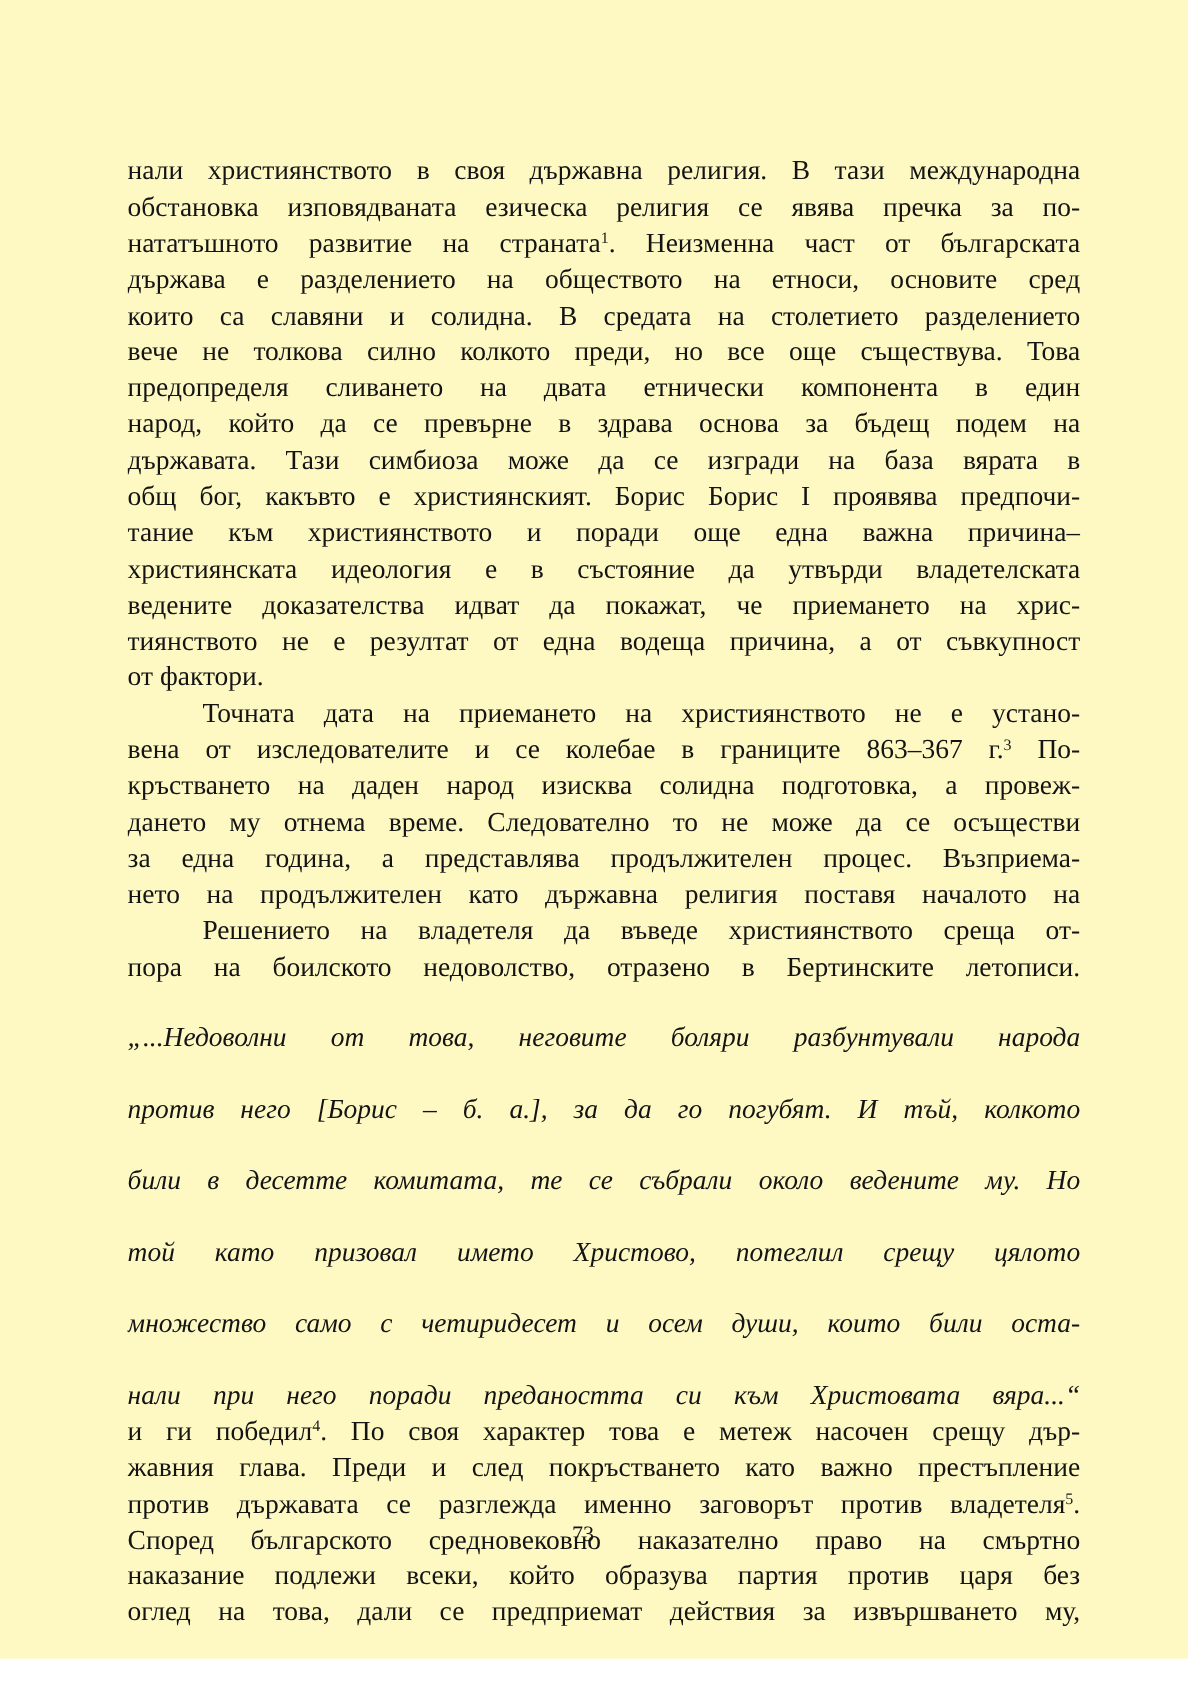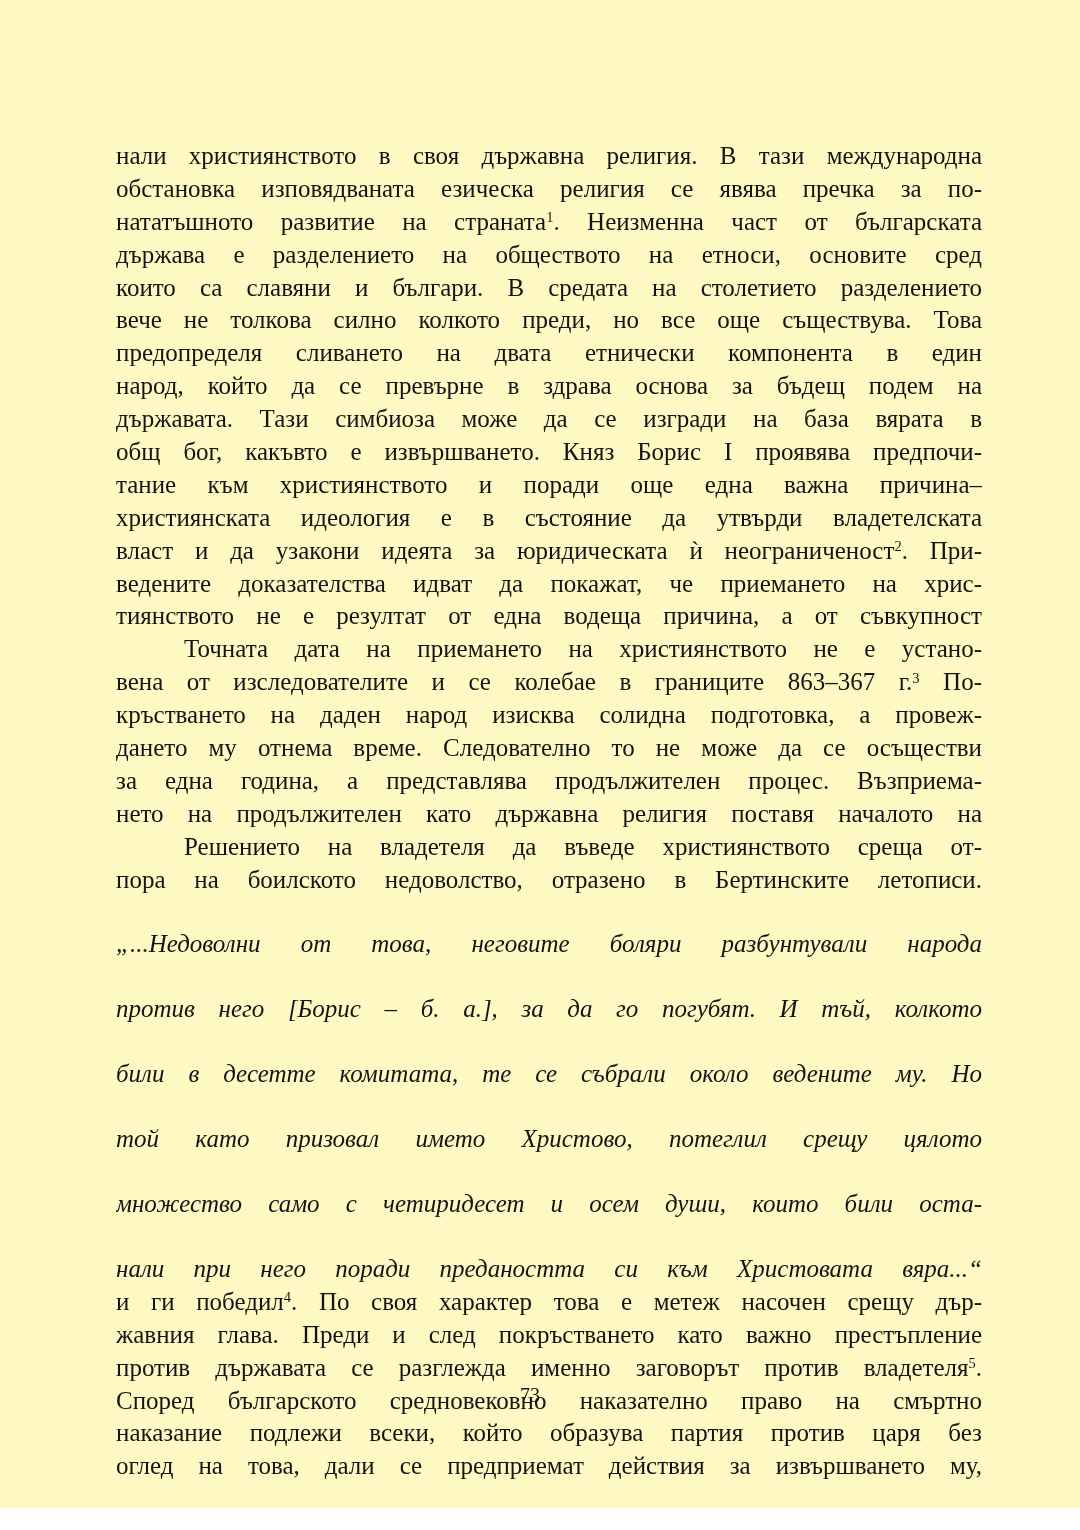--- a/index.html
+++ b/index.html
@@ -63,31 +63,31 @@
 </style>
 </head>
 <body>
 
 <div class="page">
   <div class="text-block">
       <div class="line"><span>нали християнството в своя държавна религия. В тази международна</span></div>
       <div class="line"><span>обстановка изповядваната езическа религия се явява пречка за по-</span></div>
       <div class="line"><span>нататъшното развитие на страната</span><span class="sup">1</span><span>. Неизменна част от българската</span></div>
       <div class="line"><span>държава е разделението на обществото на етноси, основите сред</span></div>
-      <div class="line"><span>които са славяни и българи. В средата на столетието разделението</span></div>
+      <div class="line"><span>които са славяни и солидна. В средата на столетието разделението</span></div>
       <div class="line"><span>вече не толкова силно колкото преди, но все още съществува. Това</span></div>
       <div class="line"><span>предопределя сливането на двата етнически компонента в един</span></div>
       <div class="line"><span>народ, който да се превърне в здрава основа за бъдещ подем на</span></div>
       <div class="line"><span>държавата. Тази симбиоза може да се изгради на база вярата в</span></div>
-      <div class="line"><span>общ бог, какъвто е извършването. Княз Борис I проявява предпочи-</span></div>
+      <div class="line"><span>общ бог, какъвто е християнският. Борис Борис I проявява предпочи-</span></div>
       <div class="line"><span>тание към християнството и поради още една важна причина–</span></div>
       <div class="line"><span>християнската идеология е в състояние да утвърди владетелската</span></div>
-      <div class="line"><span>власт и да узакони идеята за юридическата ѝ неограниченост</span><span class="sup">2</span><span>. При-</span></div>
       <div class="line"><span>ведените доказателства идват да покажат, че приемането на хрис-</span></div>
       <div class="line"><span>тиянството не е резултат от една водеща причина, а от съвкупност</span></div>
+      <div class="line left"><span>от фактори.</span></div>
       <div class="line indent"><span>Точната дата на приемането на християнството не е устано-</span></div>
       <div class="line"><span>вена от изследователите и се колебае в границите 863–367 г.</span><span class="sup">3</span><span> По-</span></div>
       <div class="line"><span>кръстването на даден народ изисква солидна подготовка, а провеж-</span></div>
       <div class="line"><span>дането му отнема време. Следователно то не може да се осъществи</span></div>
       <div class="line"><span>за една година, а представлява продължителен процес. Възприема-</span></div>
       <div class="line"><span>нето на продължителен като държавна религия поставя началото на</span></div>
       <div class="line indent"><span>Решението на владетеля да въведе християнството среща от-</span></div>
       <div class="line"><span>пора на боилското недоволство, отразено в Бертинските летописи.</span></div>
       <div class="line italic"><span>„...Недоволни от това, неговите боляри разбунтували народа</span></div>
       <div class="line italic"><span>против него [Борис – б. а.], за да го погубят. И тъй, колкото</span></div>

